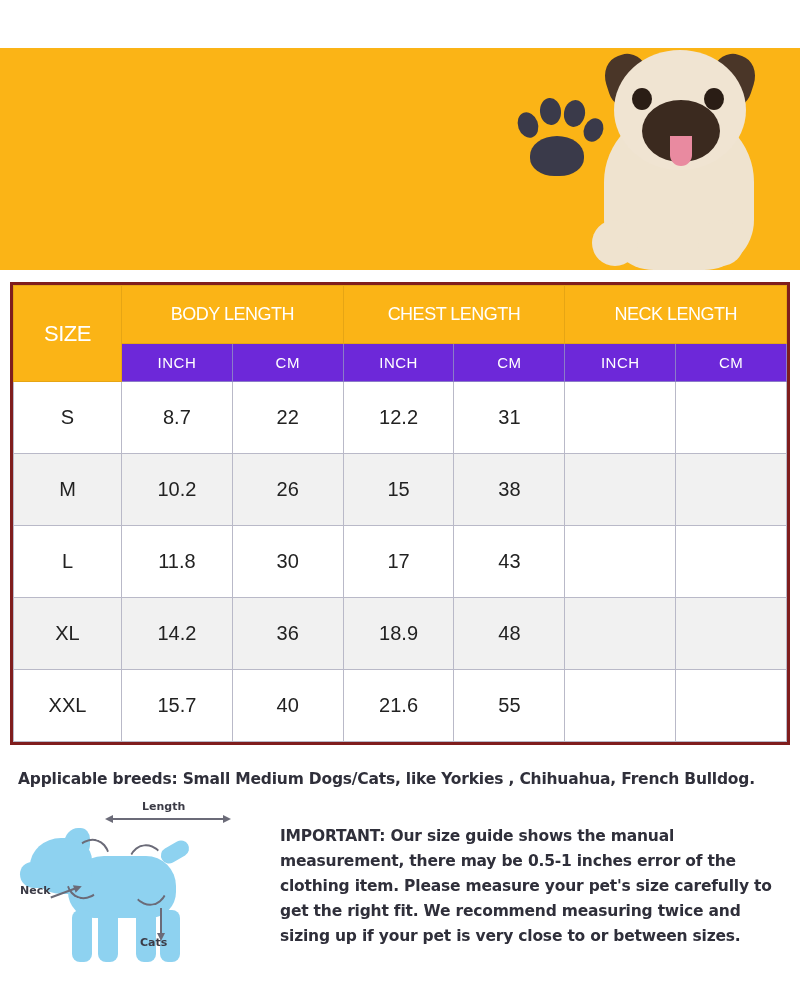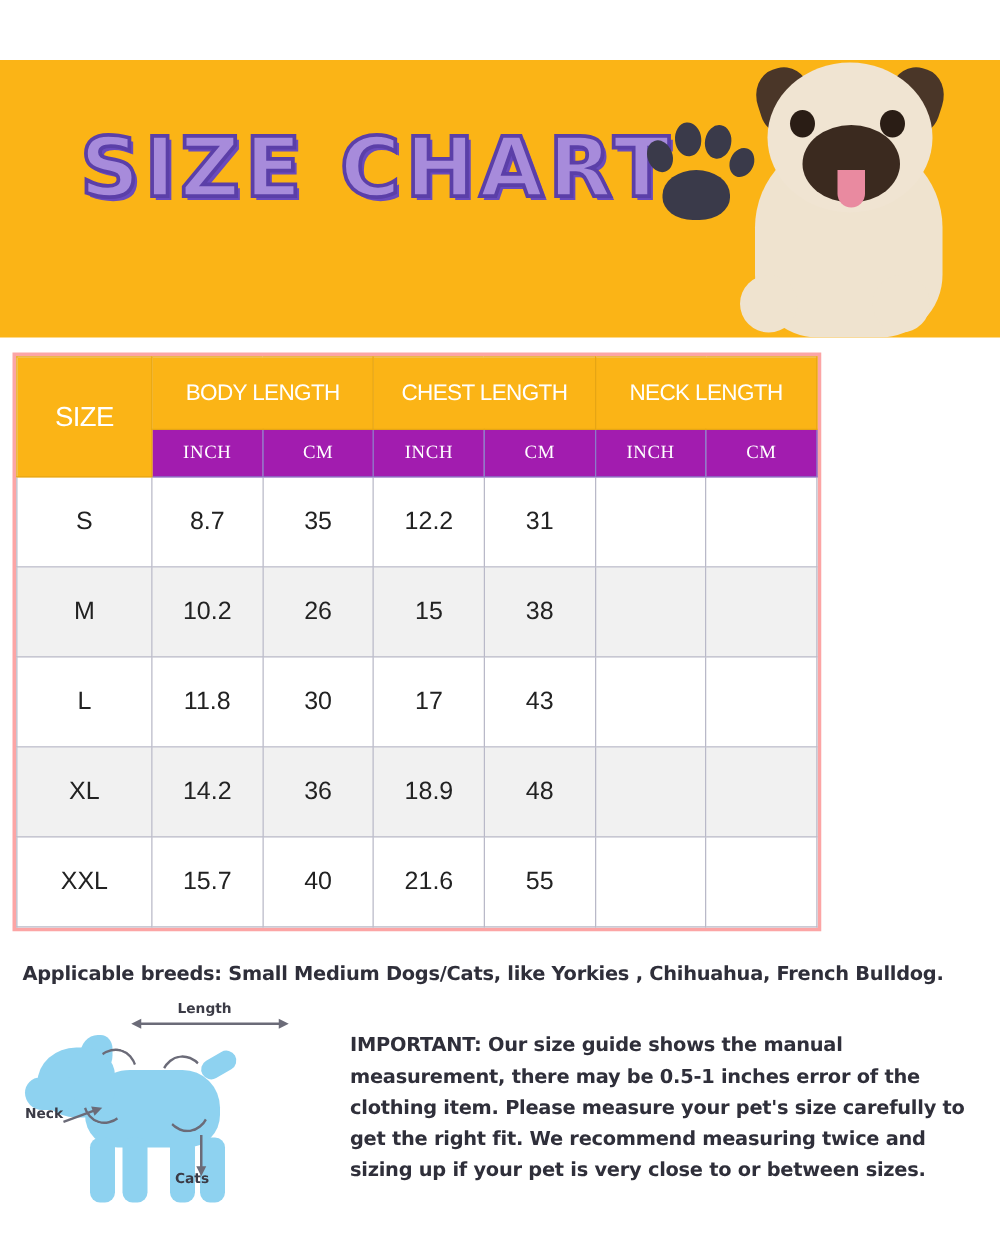--- a/index.html
+++ b/index.html
@@ -138,22 +138,22 @@
     top: 176px;
   }
   .dog .paw-l { left: 22px; }
   .dog .paw-r { left: 128px; }
 
   
   .table-wrap {
     position: absolute;
     left: 10px;
     top: 282px;
-    width: 647px;
-    border: 3px solid #fca5a5;
+    width: 780px;
+    border: 3px solid #7f1d1d;
   }
   table {
     width: 100%;
     border-collapse: collapse;
     table-layout: fixed;
   }
   th, td {
     border: 1px solid #b9b9c8;
     text-align: center;
     font-family: "Liberation Sans", sans-serif;
@@ -162,28 +162,27 @@
     background: #FBB416;
     color: #ffffff;
     font-size: 18px;
     font-weight: normal;
     height: 58px;
     border-color: #e6a514;
     letter-spacing: -0.5px;
   }
   .hrow th.size-head { font-size: 22px; }
   .srow th {
-    background: #a21caf;
+    background: #6d28d9;
     color: #ffffff;
     font-size: 15px;
     font-weight: normal;
     height: 38px;
     border-color: #8b7bc8;
     letter-spacing: 0.5px;
-    font-family: Liberation Serif, serif;
   }
   tbody td {
     height: 72px;
     font-size: 20px;
     color: #222;
     background: #ffffff;
   }
   tbody tr.alt td { background: #f1f1f1; }
   .col-size { width: 108px; }
   .col-num  { width: 111px; }
@@ -299,21 +298,20 @@
     letter-spacing: -0.2px;
   }
 </style>
 </head>
 <body>
 
 <div class="page">
 
 
   <div class="hero">
-    <div class="hero-title">SIZE CHART</div>
 
     <div class="paw">
       <span class="t1"></span>
         <span class="t2"></span>
         <span class="t3"></span>
         <span class="t4"></span>
         <span class="pad"></span>
     </div>
 
     <div class="dog">
@@ -345,21 +343,21 @@
           <th class="col-num">INCH</th>
           <th class="col-num">CM</th>
           <th class="col-num">INCH</th>
           <th class="col-num">CM</th>
         </tr>
       </thead>
       <tbody>
         <tr>
           <td>S</td>
           <td>8.7</td>
-          <td>35</td>
+          <td>22</td>
           <td>12.2</td>
           <td>31</td>
           <td></td>
           <td></td>
         </tr>
         <tr class="alt">
           <td>M</td>
           <td>10.2</td>
           <td>26</td>
           <td>15</td>

